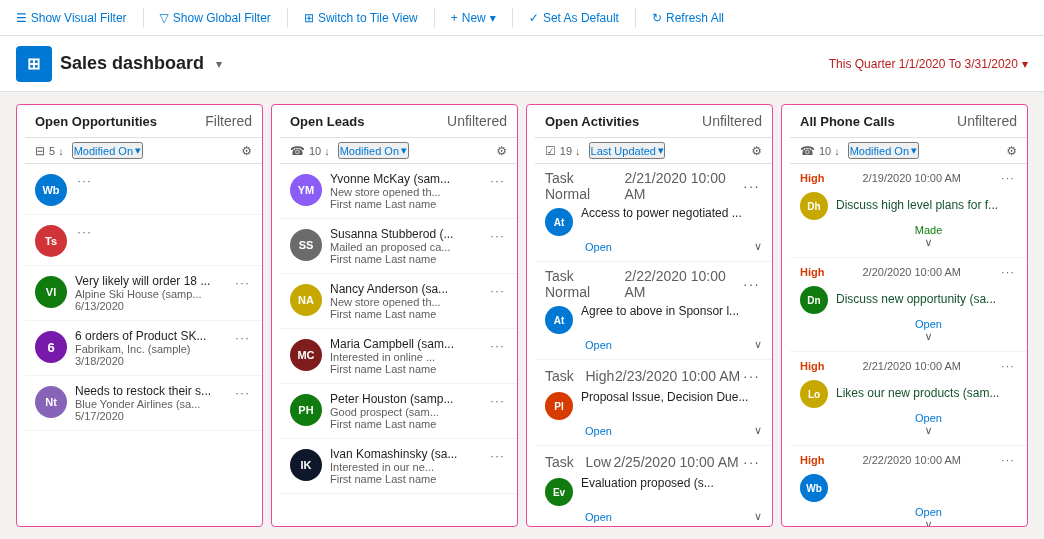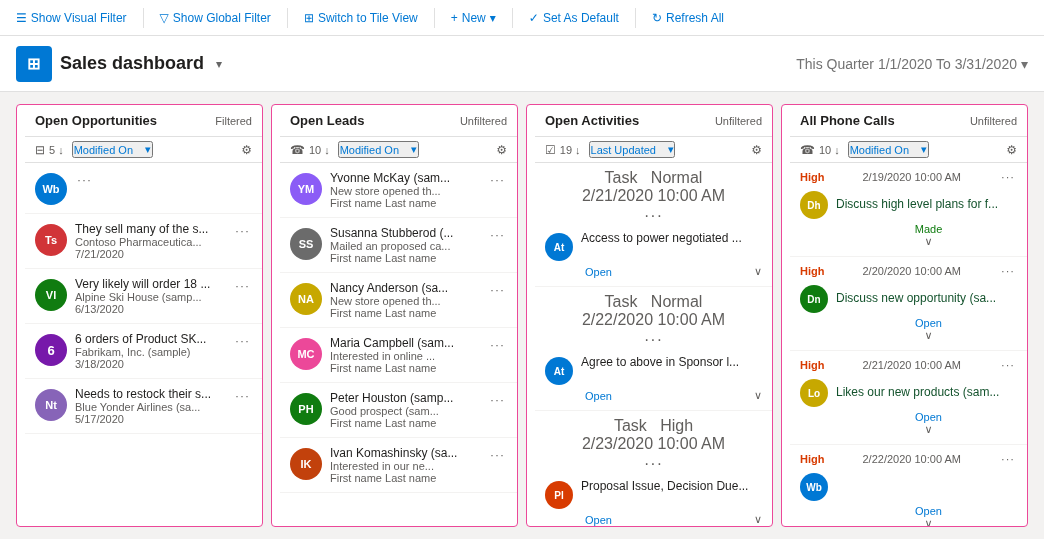--- a/index.html
+++ b/index.html
@@ -42,21 +42,21 @@
     .header-left { display: flex; align-items: center; gap: 8px; }
     .header-logo {
       width: 36px; height: 36px;
       background: #0078d4;
       border-radius: 4px;
       display: flex; align-items: center; justify-content: center;
       color: #fff; font-size: 16px; font-weight: bold;
     }
     .header-title { font-size: 18px; font-weight: 600; color: #201f1e; }
     .header-chevron { color: #666; cursor: pointer; margin-left: 4px; }
-    .header-date { font-size: 14px; color: #737373; display: flex; align-items: center; gap: 4px; cursor: pointer; justify-content: space-between; }
+    .header-date { font-size: 12px; color: #b91c1c; display: flex; align-items: center; gap: 4px; cursor: pointer; justify-content: space-between; }
 
     
     .dashboard {
       display: flex;
       gap: 0;
       padding: 12px;
       height: calc(539px - 36px - 56px);
       overflow: hidden;
     }
 
@@ -75,31 +75,31 @@
     }
     .column-header {
       display: flex;
       align-items: center;
       justify-content: space-between;
       padding: 8px 10px;
       border-bottom: 1px solid #e0e0e0;
       flex-shrink: 0;
     }
     .column-title { font-size: 13px; font-weight: 600; color: #201f1e; }
-    .column-status { font-size: 11px; color: #605e5c; }
+    .column-status { font-size: 14px; color: #605e5c; }
     .column-subheader {
       display: flex;
       align-items: center;
       padding: 4px 10px;
       border-bottom: 1px solid #e0e0e0;
       gap: 4px;
       flex-shrink: 0;
     }
     .count-badge { font-size: 11px; color: #605e5c; display: flex; align-items: center; gap: 3px; }
-    .sort-btn { font-size: 11px; color: #0078d4; cursor: pointer; display: flex; align-items: center; gap: 12px; margin-left: 4px; }
+    .sort-btn { font-size: 11px; color: #0078d4; cursor: pointer; display: flex; align-items: center; gap: 2px; margin-left: 4px; }
     .filter-icon { margin-left: auto; color: #605e5c; cursor: pointer; }
 
     .column-body { overflow-y: auto; flex: 1; }
 
     
     .card {
       display: flex;
       align-items: flex-start;
       padding: 8px 10px;
       border-bottom: 1px solid #f3f2f1;
@@ -131,21 +131,21 @@
       margin-top: 2px;
     }
 
     
     .activity-card {
       border-bottom: 1px solid #f3f2f1;
       padding: 6px 10px;
     }
     .activity-header {
       display: flex; align-items: center; justify-content: space-between;
-      font-size: 16px; color: #605e5c; flex-direction: column;
+      font-size: 14px; color: #605e5c;
     }
     .activity-body {
       display: flex; align-items: flex-start; gap: 8px; margin-top: 4px;
     }
     .activity-title {
       font-size: 12px; color: #201f1e; font-weight: 400;
       flex: 1; min-width: 0;
       white-space: nowrap; overflow: hidden; text-overflow: ellipsis;
     }
     .activity-status {
@@ -245,25 +245,20 @@
       </button>
       <span class="filter-icon">⚙</span>
     </div>
     <div class="column-body">
       <div class="card">
         <div class="avatar" style="background:#0078d4;">Wb</div>
         <span class="card-more icon-dots">···</span>
       </div>
       <div class="card">
         <div class="avatar" style="background:#d13438;">Ts</div>
-        <div class="card-content">
-          <div class="card-title">They sell many of the s...</div>
-          <div class="card-sub">Contoso Pharmaceutica...</div>
-          <div class="card-date">7/21/2020</div>
-        </div>
         <span class="card-more icon-dots">···</span>
       </div>
       <div class="card">
         <div class="avatar" style="background:#107c10;">Vl</div>
         <div class="card-content">
           <div class="card-title">Very likely will order 18 ...</div>
           <div class="card-sub">Alpine Ski House (samp...</div>
           <div class="card-date">6/13/2020</div>
         </div>
         <span class="card-more icon-dots">···</span>
@@ -328,39 +323,39 @@
       <div class="card">
         <div class="avatar" style="background:#c7a800;">NA</div>
         <div class="card-content">
           <div class="card-title">Nancy Anderson (sa...</div>
           <div class="card-sub">New store opened th...</div>
           <div class="card-meta">First name Last name</div>
         </div>
         <span class="card-more icon-dots">···</span>
       </div>
       <div class="card">
-        <div class="avatar" style="background:#ec4899;">MC</div>
+        <div class="avatar" style="background:#7f1d1d;">MC</div>
         <div class="card-content">
           <div class="card-title">Maria Campbell (sam...</div>
           <div class="card-sub">Interested in online ...</div>
           <div class="card-meta">First name Last name</div>
         </div>
         <span class="card-more icon-dots">···</span>
       </div>
       <div class="card">
         <div class="avatar" style="background:#107c10;">PH</div>
         <div class="card-content">
           <div class="card-title">Peter Houston (samp...</div>
           <div class="card-sub">Good prospect (sam...</div>
           <div class="card-meta">First name Last name</div>
         </div>
         <span class="card-more icon-dots">···</span>
       </div>
       <div class="card">
-        <div class="avatar" style="background:#c2410c;">IK</div>
+        <div class="avatar" style="background:#0f172a;">IK</div>
         <div class="card-content">
           <div class="card-title">Ivan Komashinsky (sa...</div>
           <div class="card-sub">Interested in our ne...</div>
           <div class="card-meta">First name Last name</div>
         </div>
         <span class="card-more icon-dots">···</span>
       </div>
     </div>
   </div>
 

